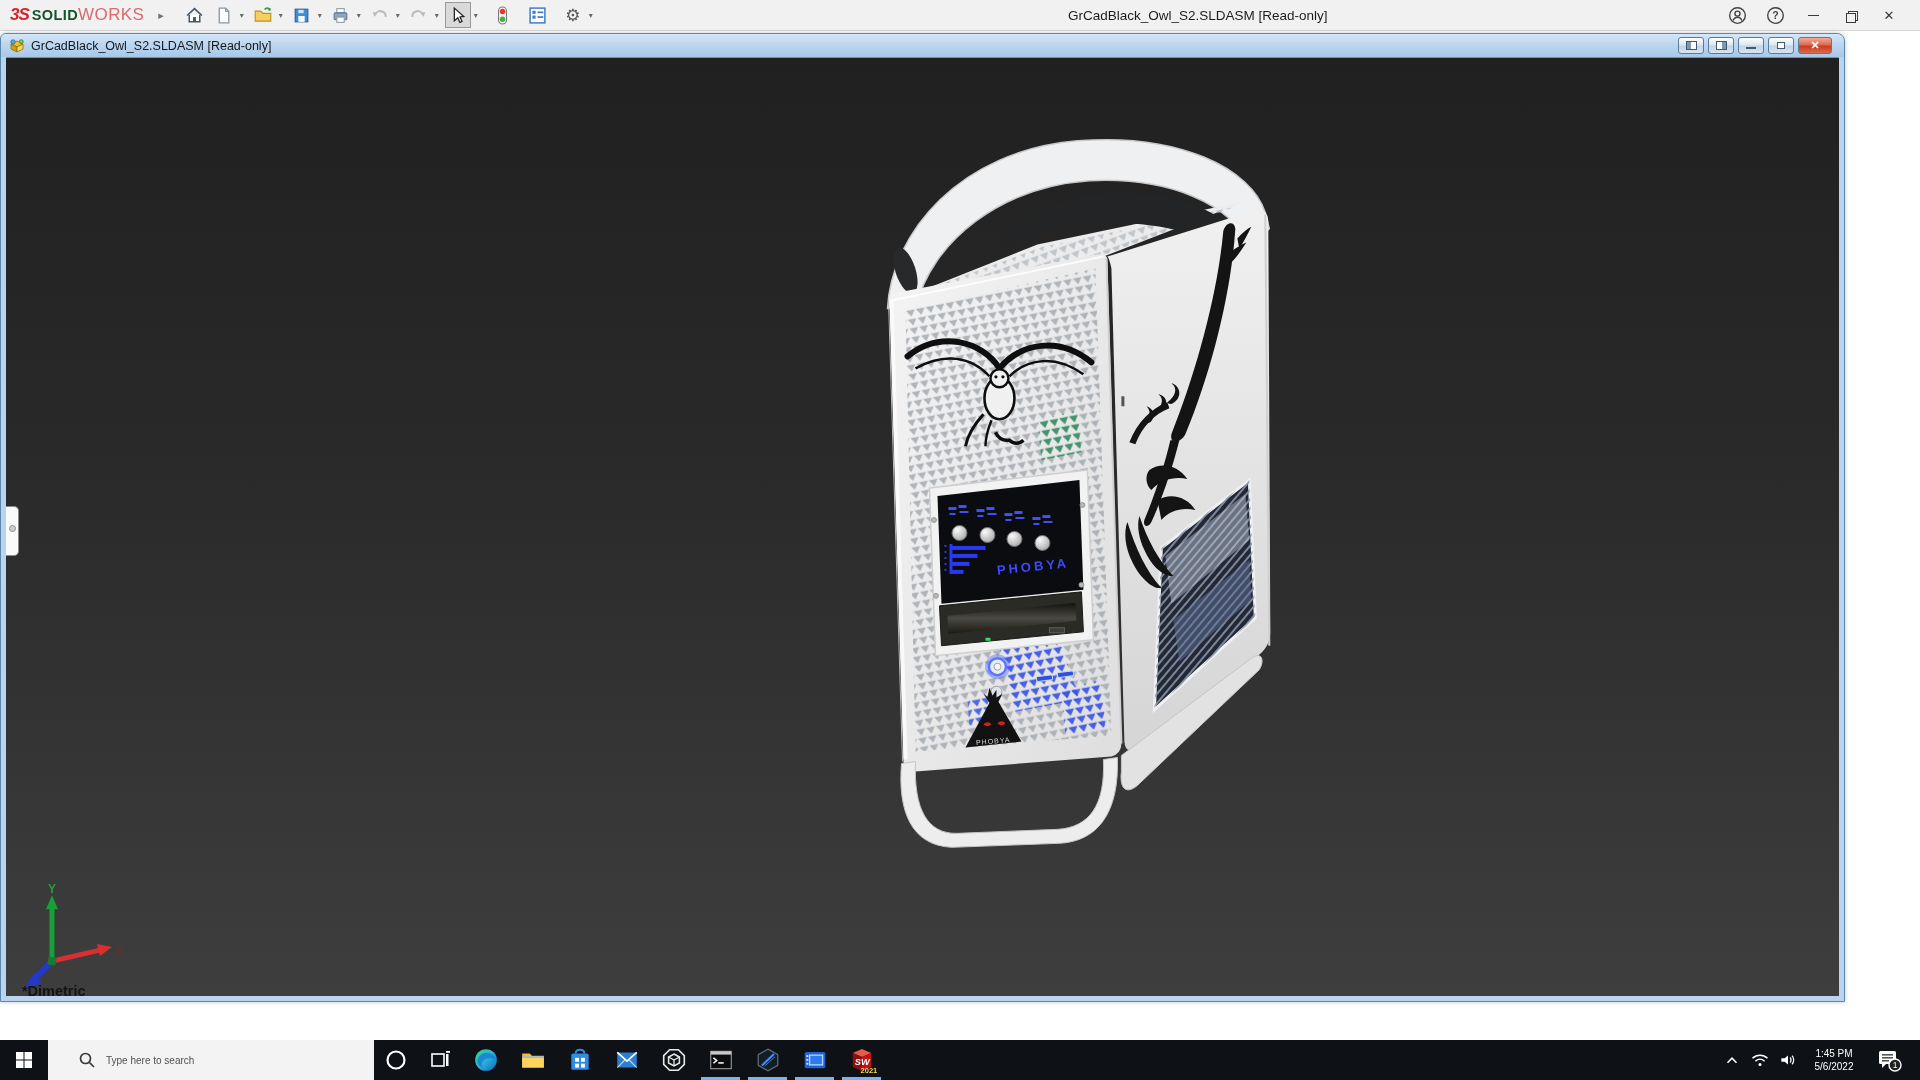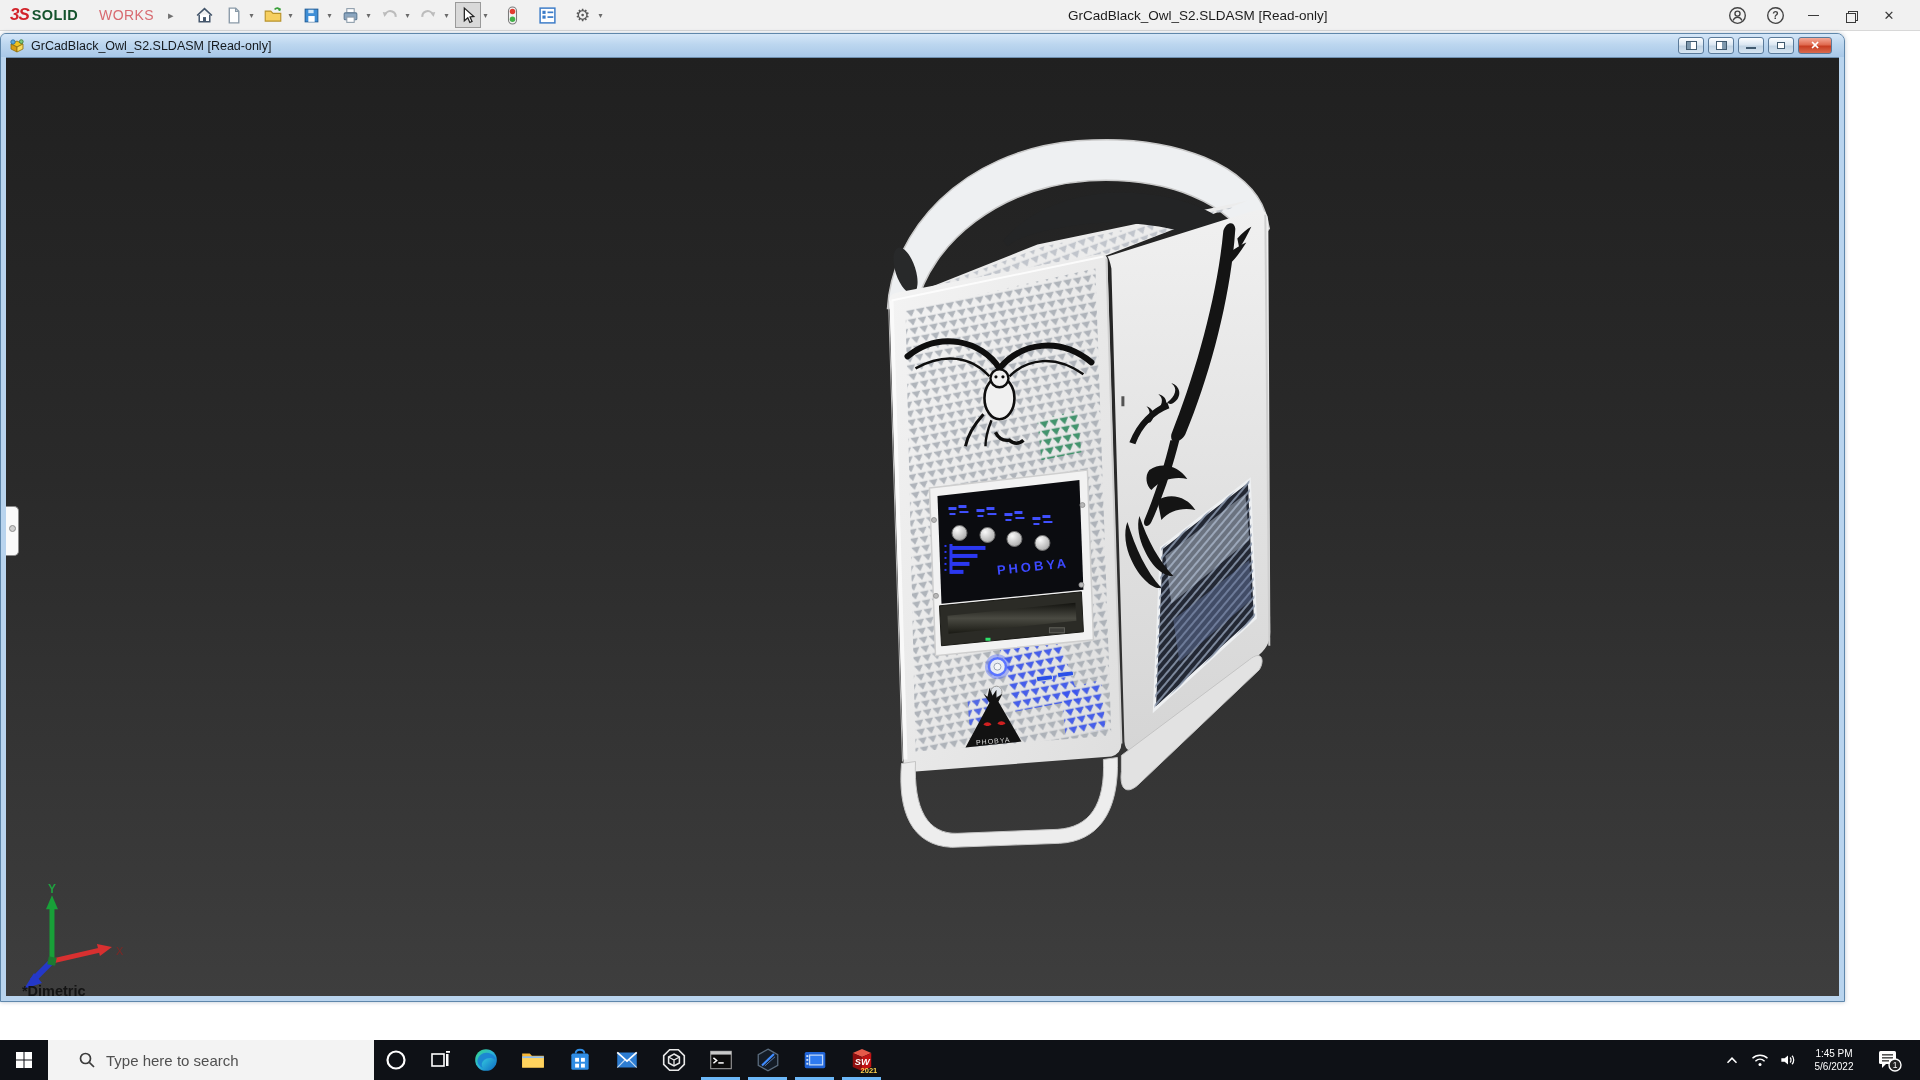--- a/index.html
+++ b/index.html
@@ -6,21 +6,21 @@
   html,body { width:1920px; height:1080px; overflow:hidden; background:#000;
               font-family:"Liberation Sans", sans-serif; }
   .screen { position:relative; width:1920px; height:1080px; background:#fff; overflow:hidden; }
 
   
   .titlebar { position:absolute; left:0; top:0; width:1920px; height:31px;
               background:#f1f1f1; border-bottom:1px solid #d8d8d8; display:flex; align-items:center; }
   .brand { display:flex; align-items:baseline; margin-left:10px; white-space:nowrap; }
   .brand .b-prefix { color:#d2232a; font-weight:bold; font-style:italic; font-size:17px; letter-spacing:-1px; margin-right:3px; }
   .brand .b-bold   { color:#14532d; font-weight:bold; font-size:14.5px; letter-spacing:.4px; }
-  .brand .b-light  { color:#d86a70; font-weight:normal; font-size:14px; letter-spacing:.4px;padding-left:21px; }
+  .brand .b-light  { color:#d86a70; font-weight:normal; font-size:17px; letter-spacing:.4px; }
   .navarrow { color:#707070; font-size:11px; margin:0 10px 0 14px; cursor:default; }
   .tools { display:flex; align-items:center; margin-left:8px; }
   .tgrp { display:flex; align-items:center; margin-right:3px; }
   .tbtn { width:26px; height:26px; display:flex; align-items:center; justify-content:center; border:1px solid transparent; }
   .tbtn.active { background:#d9d9d9; border:1px solid #9a9a9a; }
   .dd { color:#6a6a6a; font-size:8px; width:10px; text-align:center; cursor:pointer; }
   .gear-glyph { font-size:17px; color:#5a5a5a; line-height:1; }
   .apptitle { position:absolute; left:1068px; top:0; height:31px; line-height:31px;
               font-size:13.5px; color:#1c1c1c; white-space:nowrap; }
   .winctrl { position:absolute; right:0; top:0; height:31px; display:flex; align-items:center; padding-right:16px; gap:8px; }
@@ -64,21 +64,21 @@
                 border-radius:0 5px 5px 0; }
   .flyout-tab .dot { position:absolute; left:3px; top:18px; width:7px; height:7px; border-radius:50%;
                 background:#cfcfcf; border:1px solid #8f8f8f; }
 
   
   .taskbar { position:absolute; left:0; top:1040px; width:1920px; height:40px; background:#0e1116;
              display:flex; align-items:stretch; }
   .tb-cell { display:flex; align-items:center; justify-content:center; position:relative; }
   .start { width:48px; }
   .searchbox { width:326px; background:#f3f3f3; display:flex; align-items:center; padding-left:12px; gap:10px; }
-  .searchbox input { border:none; outline:none; background:transparent; font-size:15px; color:#3c3c3c; width:250px;
+  .searchbox input { border:none; outline:none; background:transparent; font-size:10px; color:#3c3c3c; width:250px;
                      font-family:"Liberation Sans", sans-serif; }
   .searchbox input::placeholder { color:#505050; opacity:1; }
   .cortana,.taskview { width:44px; }
   .appicon { width:47px; }
   .runbar { position:absolute; left:4px; right:4px; bottom:0; height:3px; background:#6cb8f8; }
   .tray { position:absolute; right:0; top:0; height:40px; display:flex; align-items:center; padding-right:8px; }
   .tray .tb-cell { height:40px; }
   .tray-chev,.tray-net,.tray-vol { width:28px; }
   .clock { width:64px; color:#fff; font-size:10px; text-align:center; line-height:1.35; }
   .notif { width:46px; }

